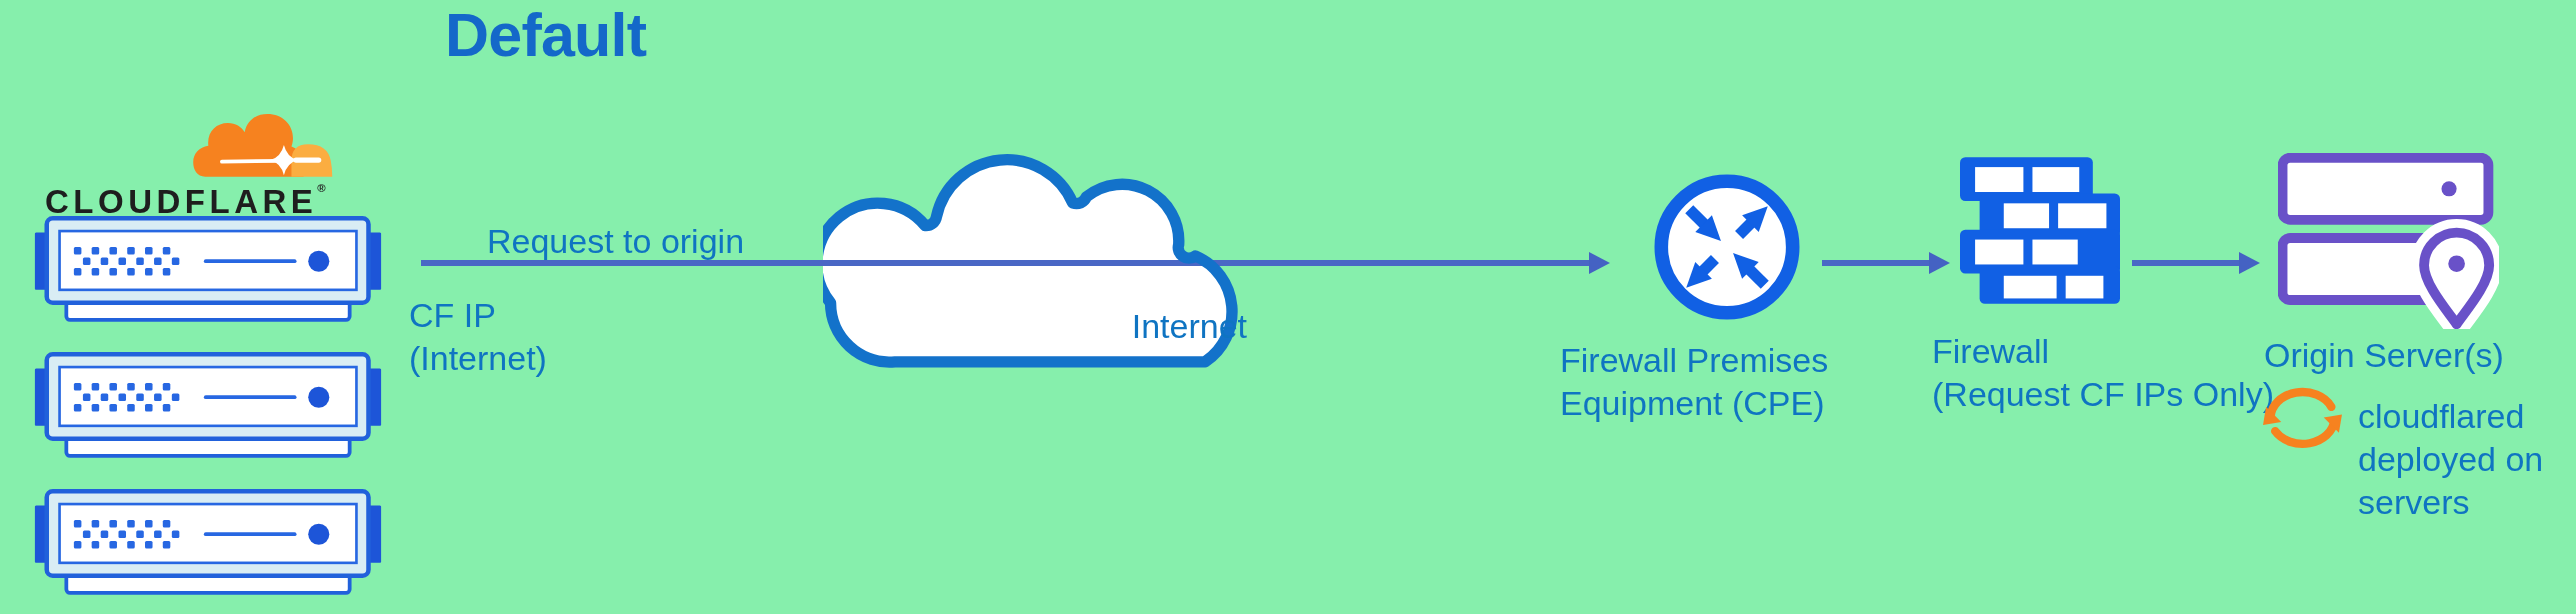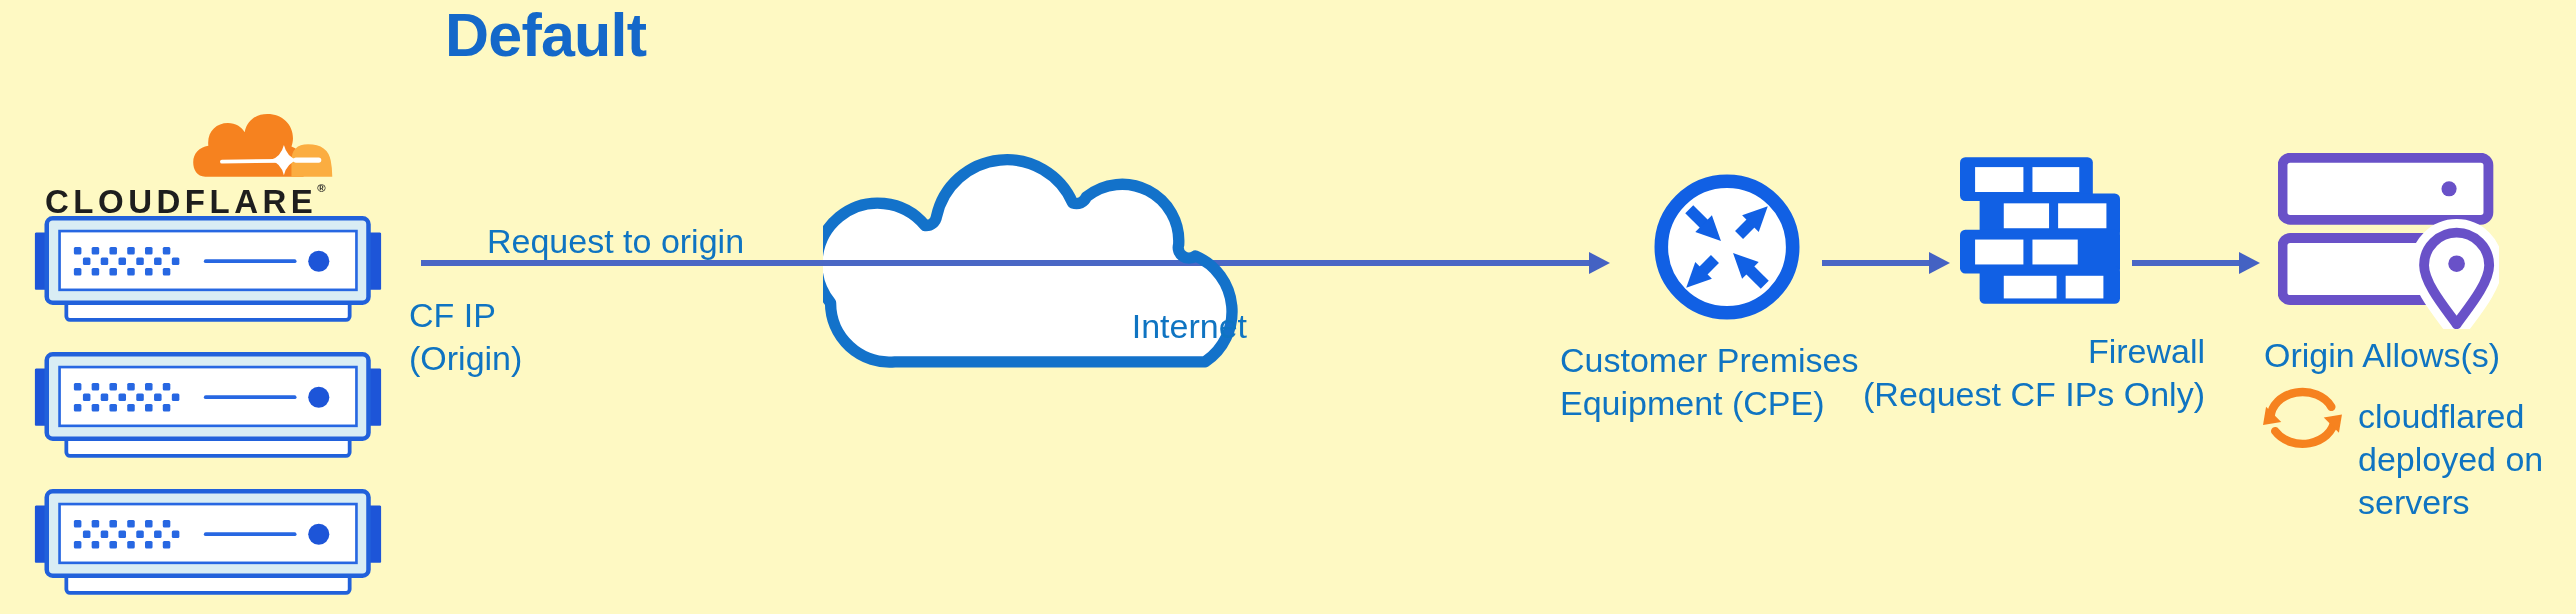--- a/index.html
+++ b/index.html
@@ -1,17 +1,17 @@
 <!DOCTYPE html>
 <html style="font-size:12px"><head>
 <meta charset="utf-8">
 <style>
   html,body{margin:0;padding:0;background:#fff;}
   #stage{
-    position:relative;width:2576px;height:614px;background:#fef9c3;overflow:hidden;
+    position:relative;width:2576px;height:614px;background:#86efac;overflow:hidden;
     font-family:"Liberation Sans", sans-serif;
   }
   .abs{position:absolute;}
   
   #title{
     left:445px;top:3px;font-size:61px;font-weight:700;color:#1468C9;letter-spacing:-0.8px;line-height:1.05;
   }
   
   .lbl{color:#0F74C2;font-size:34px;line-height:43px;white-space:nowrap;}
   .lbl .line{display:block;}
@@ -23,21 +23,21 @@
   
   .connector{position:absolute;height:6px;background:#4A67C5;}
   .connector::after{
     content:"";position:absolute;left:100%;top:50%;transform:translateY(-50%);
     width:0;height:0;border:11.4px solid transparent;border-right:0;border-left:21px solid #4462C3;
   }
   
   #internet-label{left:0;top:193px;width:424px;text-align:right;}
   
   #cpe-label{left:1560px;top:339px;}
-  #firewall-label{left:1827px;top:330px;width:378px;text-align:right;}
+  #firewall-label{left:1932px;top:330px;width:378px;text-align:left;}
   #origin-label{left:2264px;top:334px;}
   #origin-note{left:2358px;top:395px;width:227px;white-space:normal;line-height:43px;}
   #request-label{left:487px;top:220px;}
   #cfip-label{left:409px;top:294px;}
 </style>
 </head>
 <body>
 
 <div id="stage">
 
@@ -108,40 +108,40 @@
   <div class="abs" style="left:823px;top:112px;width:448px;height:256px;">
     <svg class="abs" style="left:0;top:0;" width="448" height="256" viewBox="0 0 592 338">
       <path fill="none" stroke="#1372CA" stroke-width="15" stroke-linejoin="round" stroke-linecap="round" d="M 95 330 A 78 78 0 0 1 10 252 A 72 72 0 0 1 135 150 A 14 14 0 0 0 150 138 A 95 95 0 0 1 330 120 A 14 14 0 0 0 348 112 A 75 75 0 0 1 470 175 A 14 14 0 0 0 492 190 A 80 80 0 0 1 505 330 Z"></path>
     </svg>
     <div id="internet-label" class="abs lbl">Internet</div>
   </div>
 
   <div id="request-label" class="abs lbl">Request to origin</div>
   <div id="cfip-label" class="abs lbl">
     <span class="line">CF IP</span>
-    <span class="line">(Origin)</span>
+    <span class="line">(Internet)</span>
   </div>
 
   <div class="abs" style="left:1653px;top:173px;">
     <svg width="148" height="148" viewBox="0 0 196 196">
       <circle cx="98" cy="98" r="87" fill="#ffffff" stroke="#1160E4" stroke-width="18"></circle>
       <g stroke="#1160E4" stroke-width="15" fill="#1160E4">
         <line x1="48" y1="48" x2="72" y2="72"></line>
         <polygon points="90,90 56,78 78,56" stroke="none"></polygon>
         <line x1="114" y1="82" x2="136" y2="60"></line>
         <polygon points="152,44 118,56 140,78" stroke="none"></polygon>
         <line x1="82" y1="114" x2="60" y2="136"></line>
         <polygon points="44,152 78,140 56,118" stroke="none"></polygon>
         <line x1="124" y1="124" x2="148" y2="148"></line>
         <polygon points="106,106 140,118 118,140" stroke="none"></polygon>
       </g>
     </svg>
   </div>
   <div id="cpe-label" class="abs lbl">
-    <span class="line">Customer Premises</span>
+    <span class="line">Firewall Premises</span>
     <span class="line">Equipment (CPE)</span>
   </div>
 
   <div class="connector" style="left:1822px;top:260px;width:107px;"></div>
 
   <div class="abs" style="left:1960px;top:157px;">
     <svg width="160" height="147" viewBox="0 0 212 194">
       <g fill="#1160E4">
         <rect x="0" y="0" width="176" height="58" rx="7"></rect>
         <rect x="26" y="48" width="186" height="58" rx="7"></rect>
@@ -172,21 +172,21 @@
       <rect x="6" y="6" width="272" height="82" rx="10" fill="#ffffff" stroke="#6951C8" stroke-width="13"></rect>
       <circle cx="226" cy="47" r="10" fill="#6951C8"></circle>
       <rect x="6" y="112" width="212" height="82" rx="10" fill="#ffffff" stroke="#6951C8" stroke-width="13"></rect>
       <g>
         <path d="M 236 226 C 227 212 193 174 193 148 A 43 43 0 1 1 279 148 C 279 174 245 212 236 226 Z" fill="#ffffff" stroke="#ffffff" stroke-width="36" stroke-linejoin="round"></path>
         <path d="M 236 226 C 227 212 193 174 193 148 A 43 43 0 1 1 279 148 C 279 174 245 212 236 226 Z" fill="#ffffff" stroke="#6951C8" stroke-width="13" stroke-linejoin="round"></path>
         <circle cx="236" cy="146" r="11" fill="#6951C8"></circle>
       </g>
     </svg>
   </div>
-  <div id="origin-label" class="abs lbl">Origin Allows(s)</div>
+  <div id="origin-label" class="abs lbl">Origin Server(s)</div>
 
   <div class="abs" style="left:2260px;top:384px;">
     <svg width="85" height="70" viewBox="0 0 112 92">
       <path d="M 14 44 A 42 34 0 0 1 94 30" fill="none" stroke="#F6821F" stroke-width="11" stroke-linecap="round"></path>
       <path d="M 98 48 A 42 34 0 0 1 20 62" fill="none" stroke="#F6821F" stroke-width="11" stroke-linecap="round"></path>
       <polygon points="4,54 28,50 8,30" fill="#F6821F"></polygon>
       <polygon points="108,40 104,64 84,44" fill="#F6821F"></polygon>
     </svg>
   </div>
   <div id="origin-note" class="abs lbl">cloudflared deployed on servers</div>

